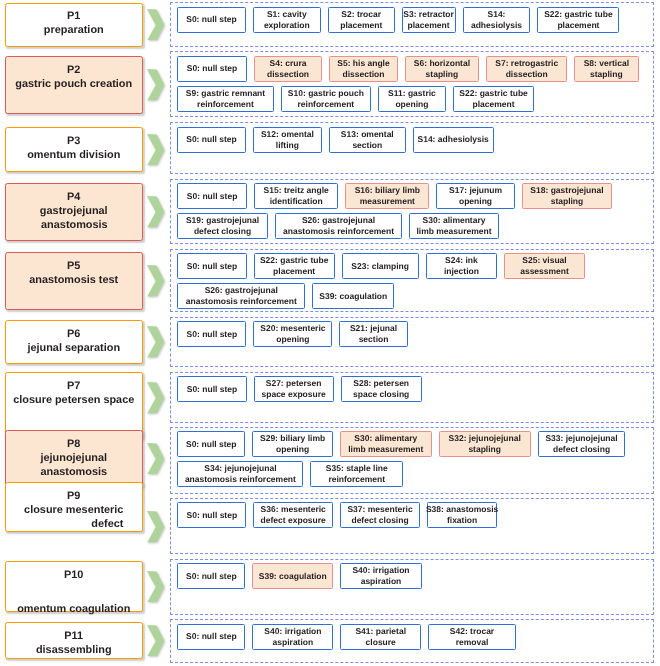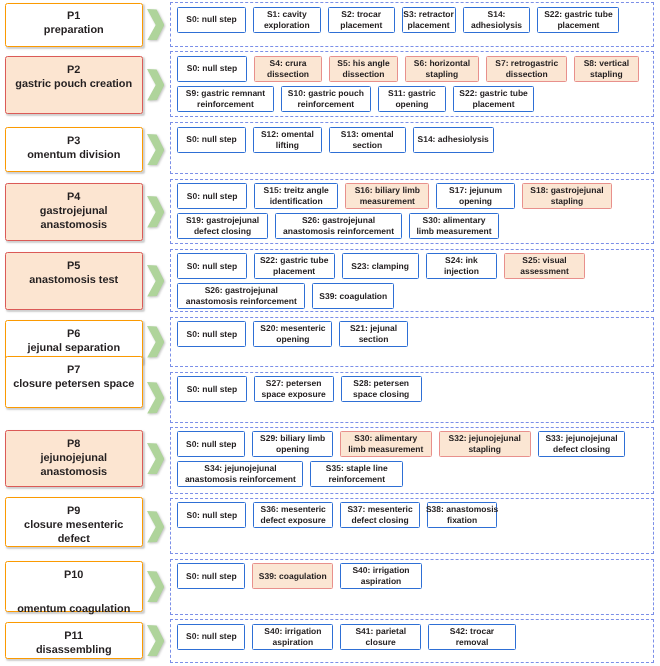--- a/index.html
+++ b/index.html
@@ -17,21 +17,21 @@
     position:absolute;
     left:5px;
     width:137.5px;
     box-sizing:border-box;
     border:1.9px solid #FB9A01;
     border-radius:2.5px;
     background:#ffffff;
     display:flex;flex-direction:column;
     align-items:center;justify-content:flex-start;
     padding-top:5.5px;
-    text-align:center;
+    text-align:right;
     font-weight:bold;
     font-size:10.9px;
     line-height:14.2px;
     color:#231f20;
     box-shadow:1.4px 1.6px 1.6px rgba(140,140,140,0.42);
   }
   .phase-box.highlight{
     border-color:#DB5A57;
     background:#FCE5D1;
   }
@@ -366,21 +366,21 @@
         </div>
         <div class="step" style="width:68.3px">
           <div class="lbl">
             <span class="ln">S21: jejunal</span>
             <span class="ln">section</span>
           </div>
         </div>
   </div>
 </div>
 <div class="row">
-  <div class="phase-box" style="top:356px;height:52.0px;">
+  <div class="phase-box" style="top:372.0px;height:67px;">
     <div>P7</div>
     <div>
           <span class="pln">closure petersen space</span>
         </div>
   </div>
   <div class="arrow" style="top:382.3px;"><svg width="17.3" height="31.4" viewBox="0 0 17.3 31.4">
           <path d="M0 0 L9.6 0.4 L17.3 15.9 L9.8 31.1 L0.2 31.4 L8.7 16.1 Z" fill="#AFD49B"></path>
         </svg></div>
   <div class="steps-container" style="top:371.5px;height:51.0px;">
 <div class="step" style="width:69.4px">
@@ -451,21 +451,21 @@
         </div>
         <div class="step" style="width:92.6px">
           <div class="lbl">
             <span class="ln">S35: staple line</span>
             <span class="ln">reinforcement</span>
           </div>
         </div>
   </div>
 </div>
 <div class="row">
-  <div class="phase-box" style="top:497px;height:50.0px;">
+  <div class="phase-box" style="top:482px;height:50.0px;">
     <div>P9</div>
     <div>
           <span class="pln">closure mesenteric</span>
           <span class="pln">defect</span>
         </div>
   </div>
   <div class="arrow" style="top:511.3px;"><svg width="17.3" height="31.4" viewBox="0 0 17.3 31.4">
           <path d="M0 0 L9.6 0.4 L17.3 15.9 L9.8 31.1 L0.2 31.4 L8.7 16.1 Z" fill="#AFD49B"></path>
         </svg></div>
   <div class="steps-container" style="top:497.5px;height:56.5px;">

